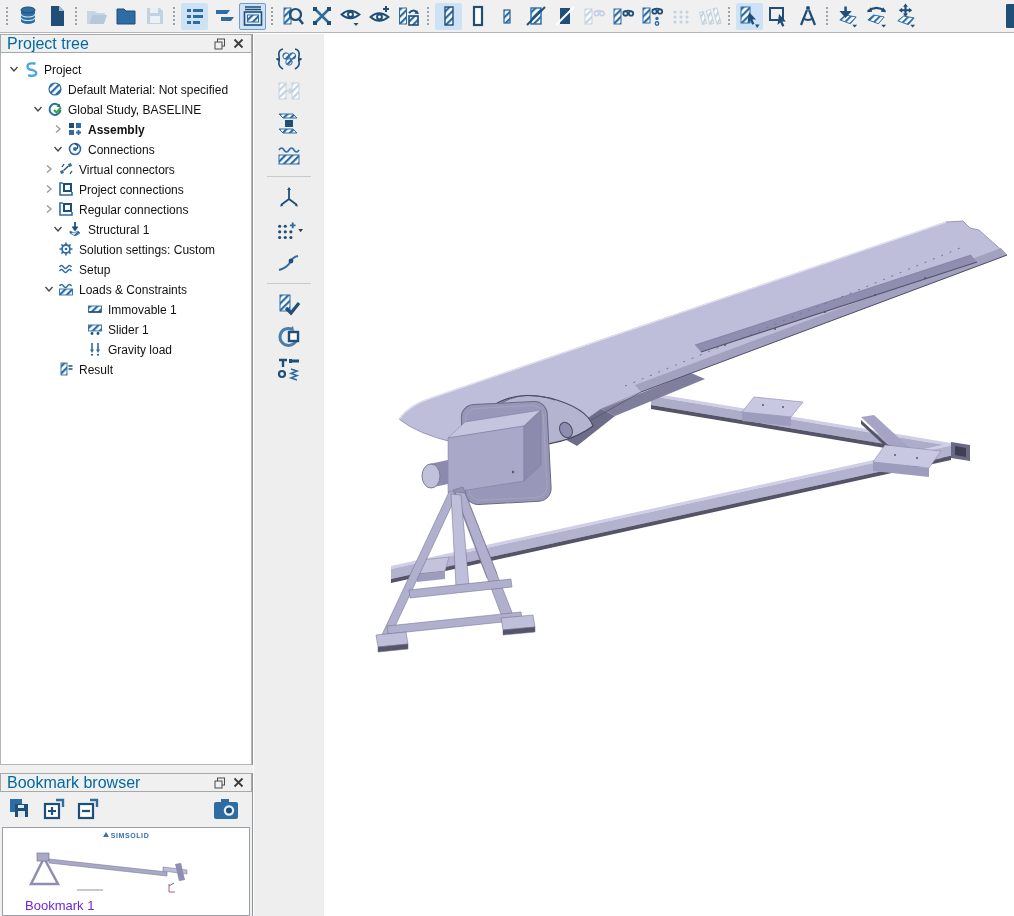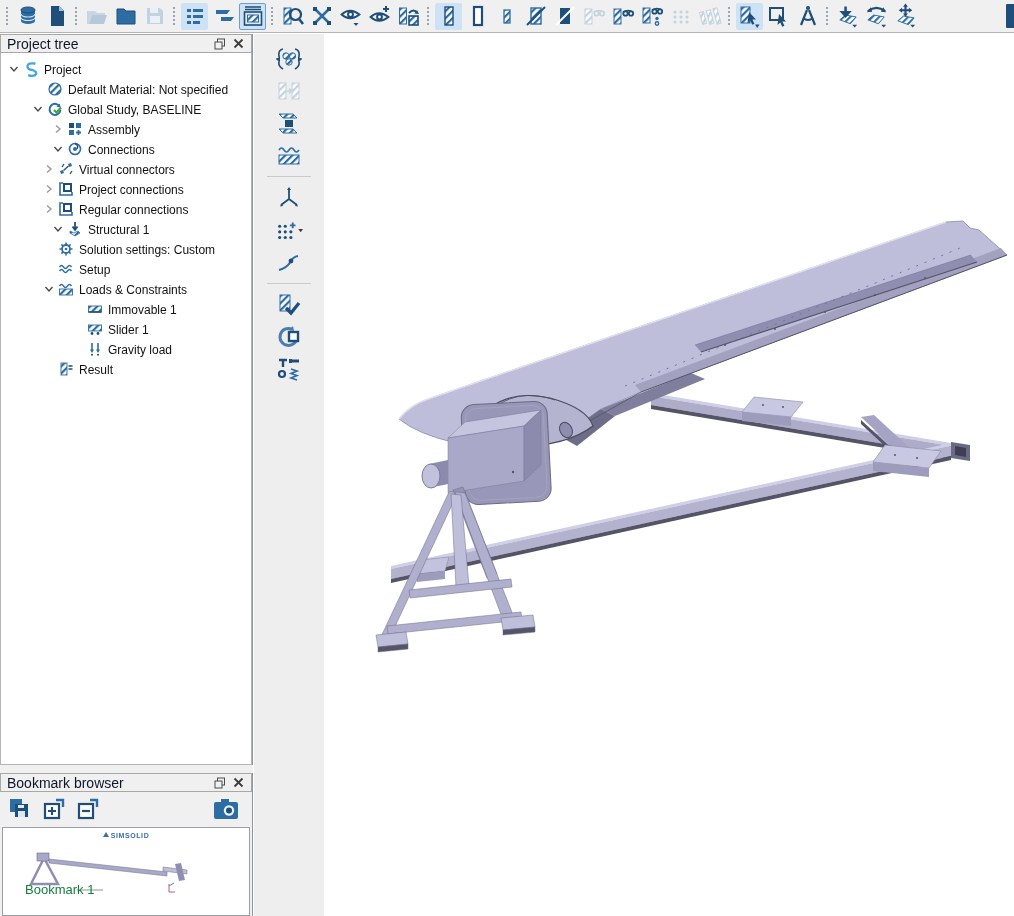--- a/index.html
+++ b/index.html
@@ -25,45 +25,45 @@
   .tb-btn.active{background:var(--active-bg);border-color:var(--active-bg)}
   .tb-btn.pressed{background:var(--active-bg);border-color:var(--active-border)}
   .tb-overflow{width:8px;height:24px;background:var(--navy);margin-left:2px;border-radius:1px 0 0 1px;flex:0 0 auto}
 
   
   .panel{position:absolute;left:0;width:253px;border-right:1px solid var(--panel-border);background:var(--panel-bg)}
   .ptree{top:34px;height:731px}
   .pbook{top:773px;height:143px}
   .titlebar{height:19px;background:var(--panel-bg);border:1px solid var(--title-border);
             display:flex;align-items:center;padding:0 4px 0 6px}
-  .titlebar .t{flex:1;font-size:14px;color:#0f172a}
+  .titlebar .t{flex:1;font-size:16px;color:#0369a1}
   .tb-ico{width:18px;height:16px;display:flex;align-items:center;justify-content:center}
   .tree-body{position:absolute;left:0;right:0;top:19px;bottom:0;background:#fff;
              border:1px solid #b5b5b5;border-top:none;overflow:hidden;padding-top:4px}
   .row{height:20px;display:flex;align-items:flex-end}
   .row .exp{width:18px;height:16px;flex:0 0 auto;display:flex;align-items:center;justify-content:center}
   .row .ti{width:16px;height:16px;flex:0 0 auto;margin-right:5px}
   .row .lbl{white-space:nowrap}
-  .row.b .lbl{font-weight:normal}
+  .row.b .lbl{font-weight:bold}
   .lvl0{padding-left:4px}.lvl1{padding-left:28px}.lvl2{padding-left:48px}
   .lvl3{padding-left:39px}.lvl4{padding-left:68px}
 
   
   .bk-tools{height:34px;display:flex;align-items:center;padding:0 6px;background:var(--panel-bg)}
   .bk-btn{width:28px;height:28px;display:flex;align-items:center;justify-content:center;margin-right:6px}
   .bk-spacer{flex:1}
   .bk-list{position:absolute;left:2px;right:2px;top:54px;bottom:0;background:#fff;
            border:1px solid #9aa0a6;overflow:hidden}
   .bk-card{height:100%;background:#fff;position:relative}
   .bk-mark{position:absolute;top:4px;left:0;right:0;text-align:center;color:#3b6db0;
            font-size:7px;font-weight:bold;letter-spacing:.6px}
   .bk-mark .tri{display:inline-block;width:0;height:0;border-left:3px solid transparent;
            border-right:3px solid transparent;border-bottom:5px solid #3b6db0;margin-right:2px;vertical-align:1px}
   .bk-thumb{position:absolute;left:14px;top:18px}
-  .bk-label{position:absolute;left:22px;top:54px;font-size:13px;color:#15803d}
+  .bk-label{position:absolute;left:22px;top:70px;font-size:13px;color:#6d28d9}
 
   
   .sidebar{position:absolute;left:254px;top:34px;width:70px;height:882px;background:#eeeeee}
   .sb-btn{width:30px;height:30px;margin:2px auto 2px;display:flex;align-items:center;justify-content:center;
           border:1px solid transparent;border-radius:2px}
   .sb-sep{width:44px;height:1px;background:#c9c9c9;margin:6px auto}
 
   
   .viewport{position:absolute;left:325px;top:34px;width:689px;height:882px;background:#fff}
   .splitter{position:absolute;left:0;top:765px;width:253px;height:8px;background:var(--panel-bg)}

